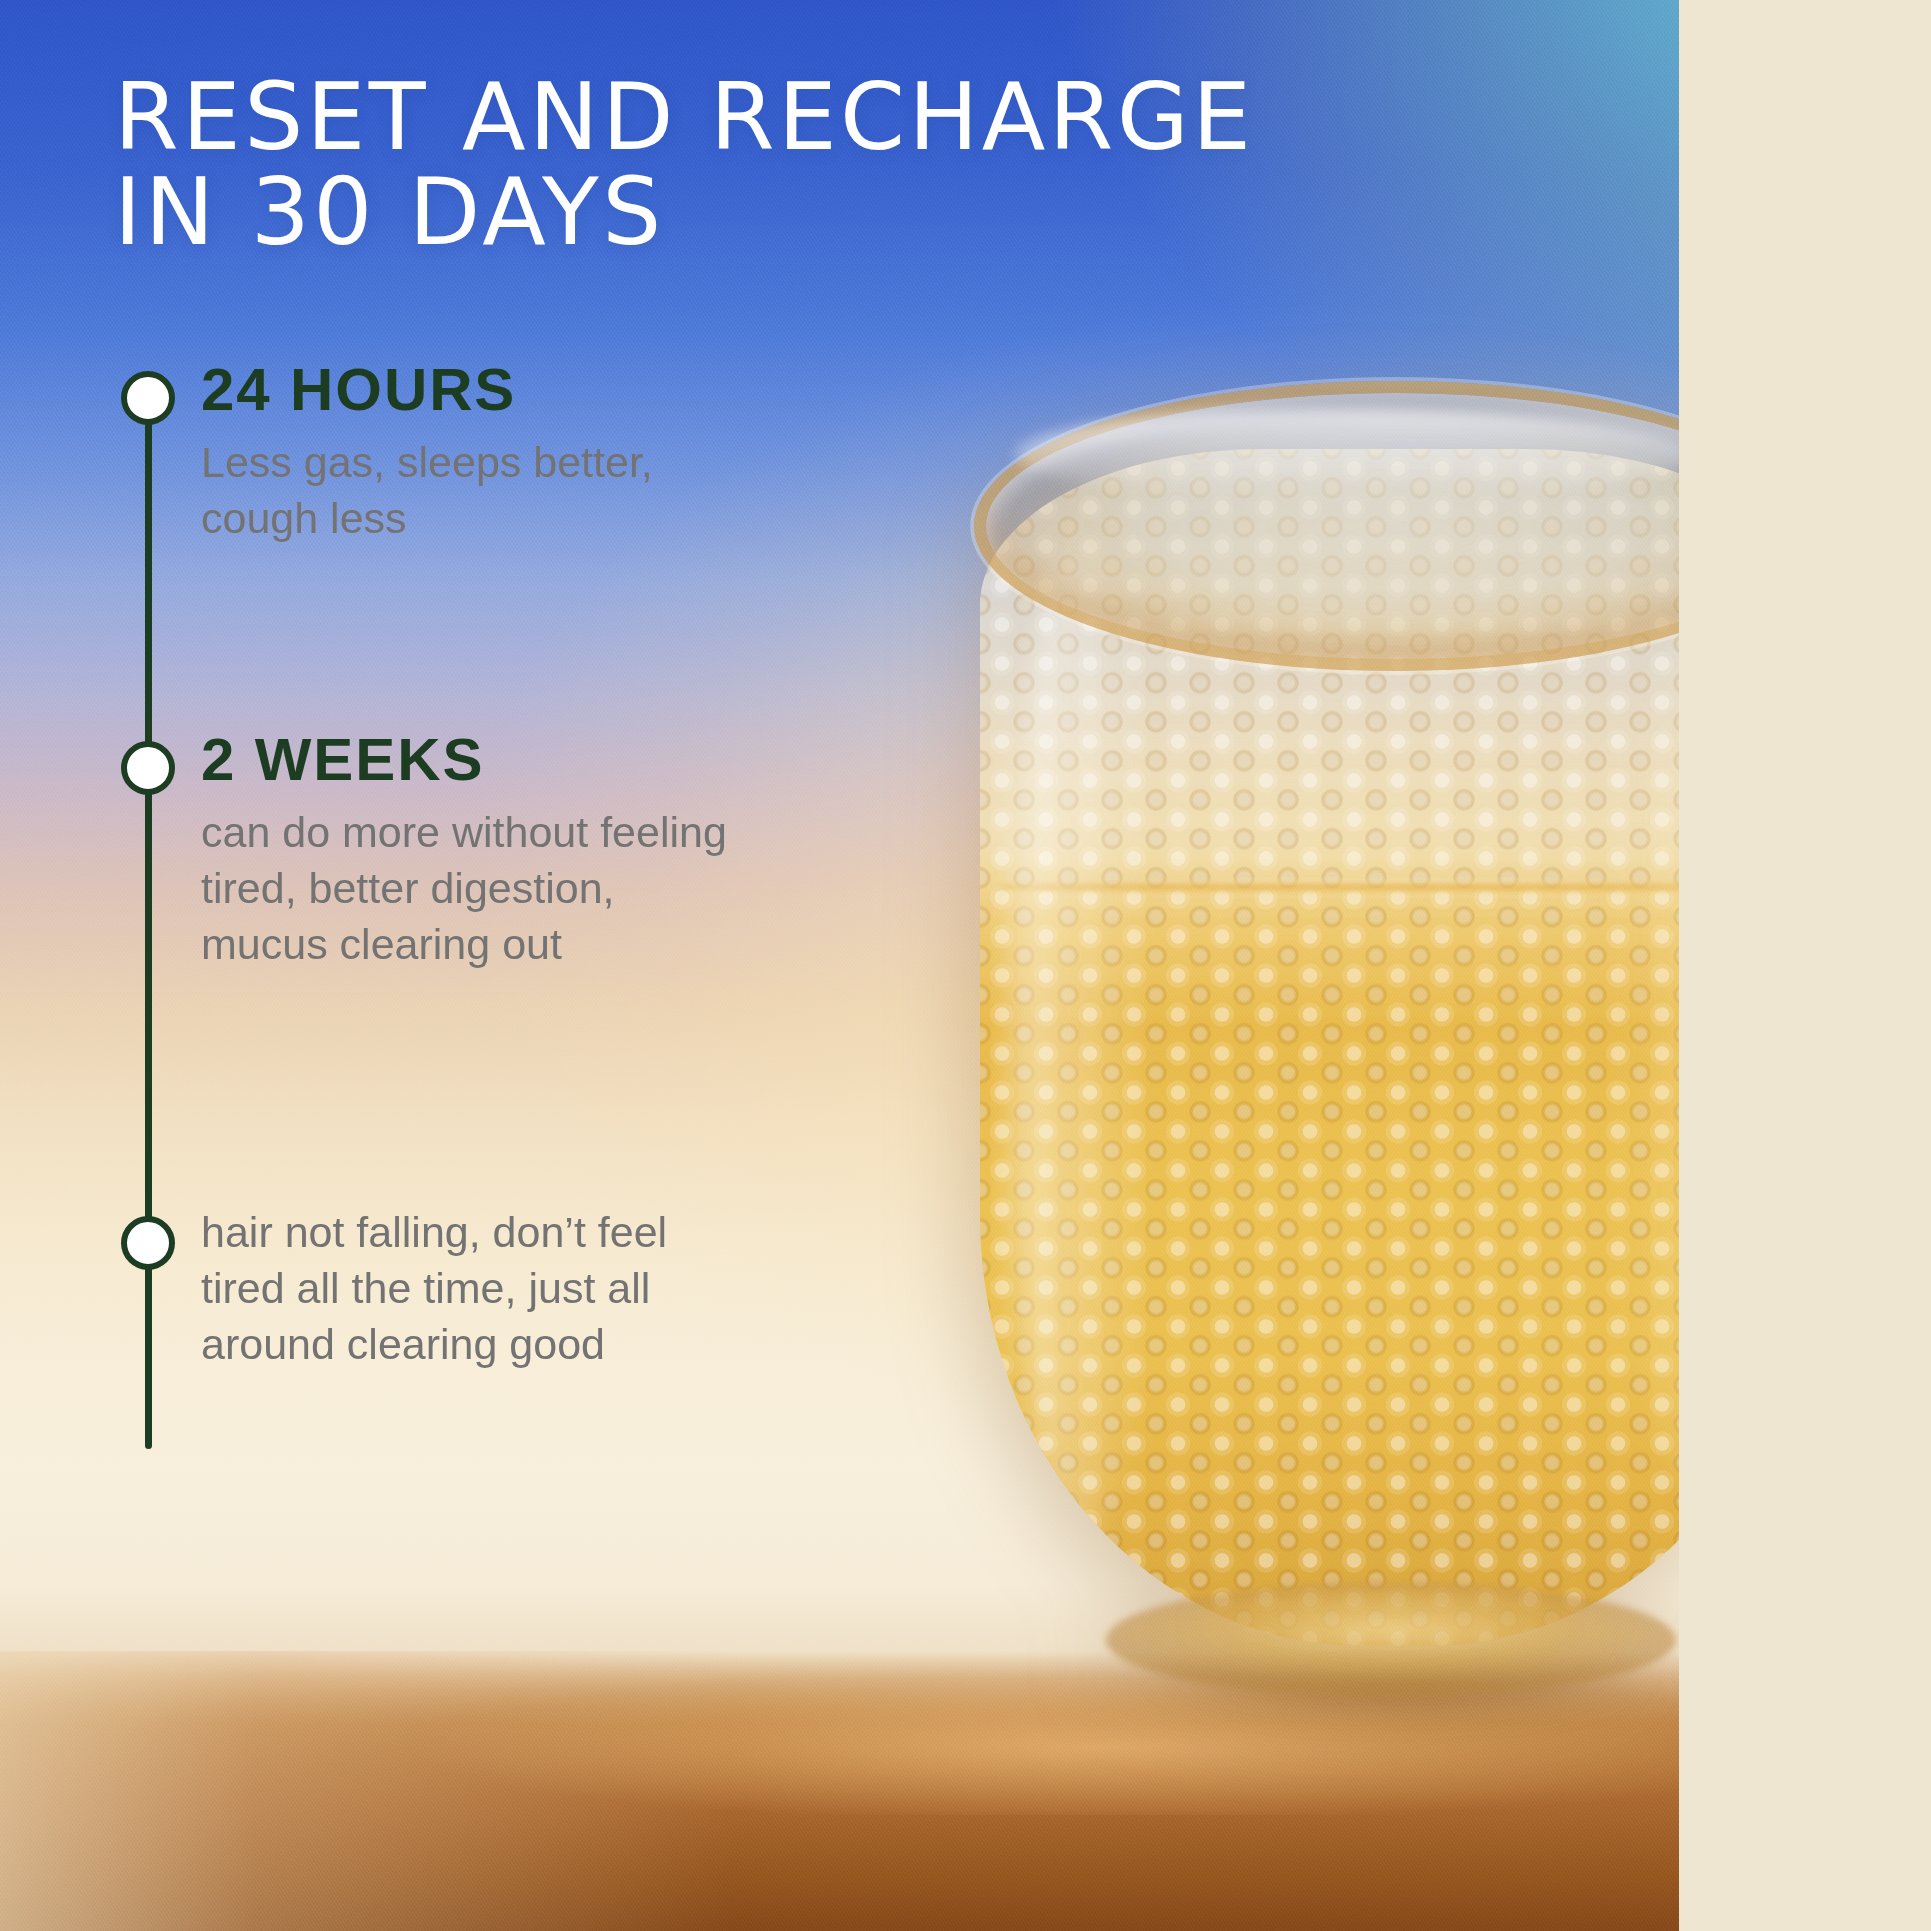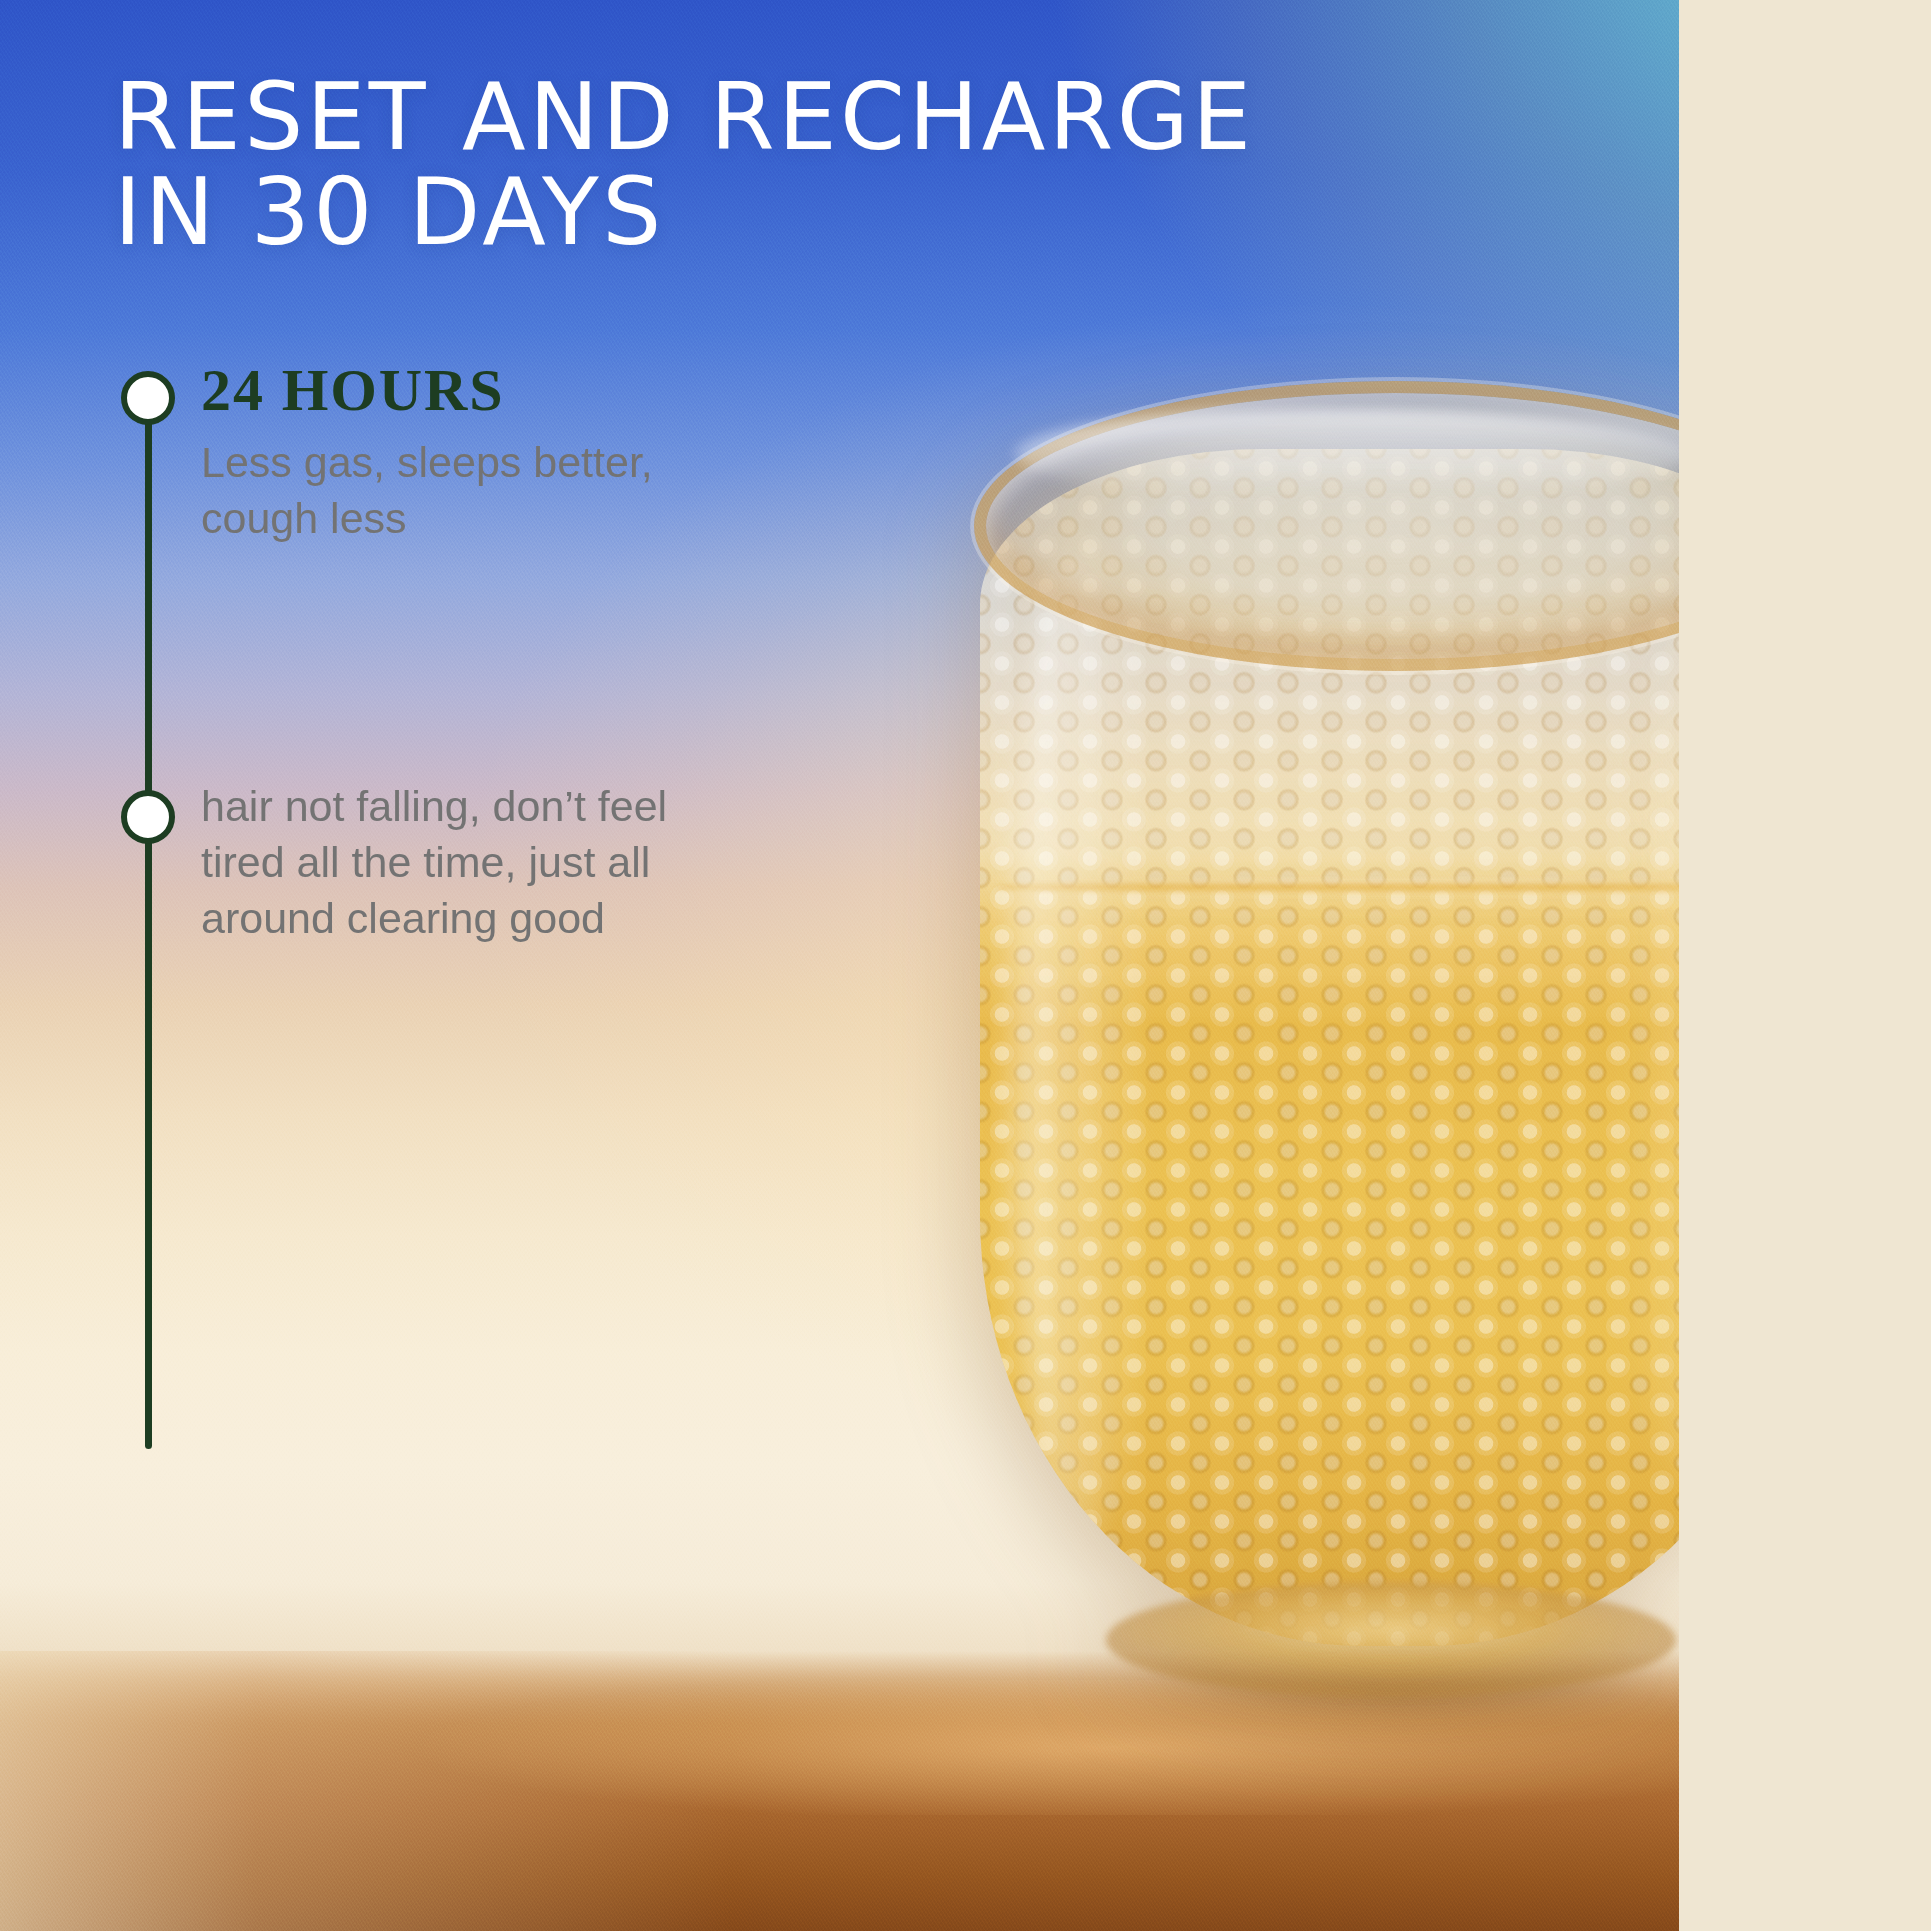--- a/index.html
+++ b/index.html
@@ -244,21 +244,21 @@
   .tl-dot{
     position:absolute;
     left:6.8px; top:11.6px;
     width:54px; height:54px;
     border-radius:50%;
     background:#ffffff;
     border:6.8px solid #1d3d22;
     box-sizing:border-box;
   }
   .tl-head{
-    font-family:Liberation Serif, serif;
+    font-family:Liberation Sans, sans-serif;
     font-size:60px;
     font-weight:700;
     letter-spacing:1.9px;
     color:#1d3d22;
     line-height:1.0;
     text-transform:uppercase;
     white-space:nowrap;
   }
   .tl-desc{
     margin-top:15.4px;
@@ -309,20 +309,25 @@
 
     <div class="timeline">
       <div class="tl-rail"></div>
 
       <div class="tl-item i1">
         <span class="tl-dot"></span>
         <div class="tl-head">24 HOURS</div>
         <div class="tl-desc">Less gas, sleeps better, cough less</div>
       </div>
 
+      <div class="tl-item i2">
+        <span class="tl-dot"></span>
+        <div class="tl-head">2 WEEKS</div>
+        <div class="tl-desc">can do more without feeling tired, better digestion, mucus clearing out</div>
+      </div>
 
       <div class="tl-item i3">
         <span class="tl-dot"></span>
         <div class="tl-desc">hair not falling, don’t feel tired all the time, just all around clearing good</div>
       </div>
     </div>
 
   </div>
 </div>
 

